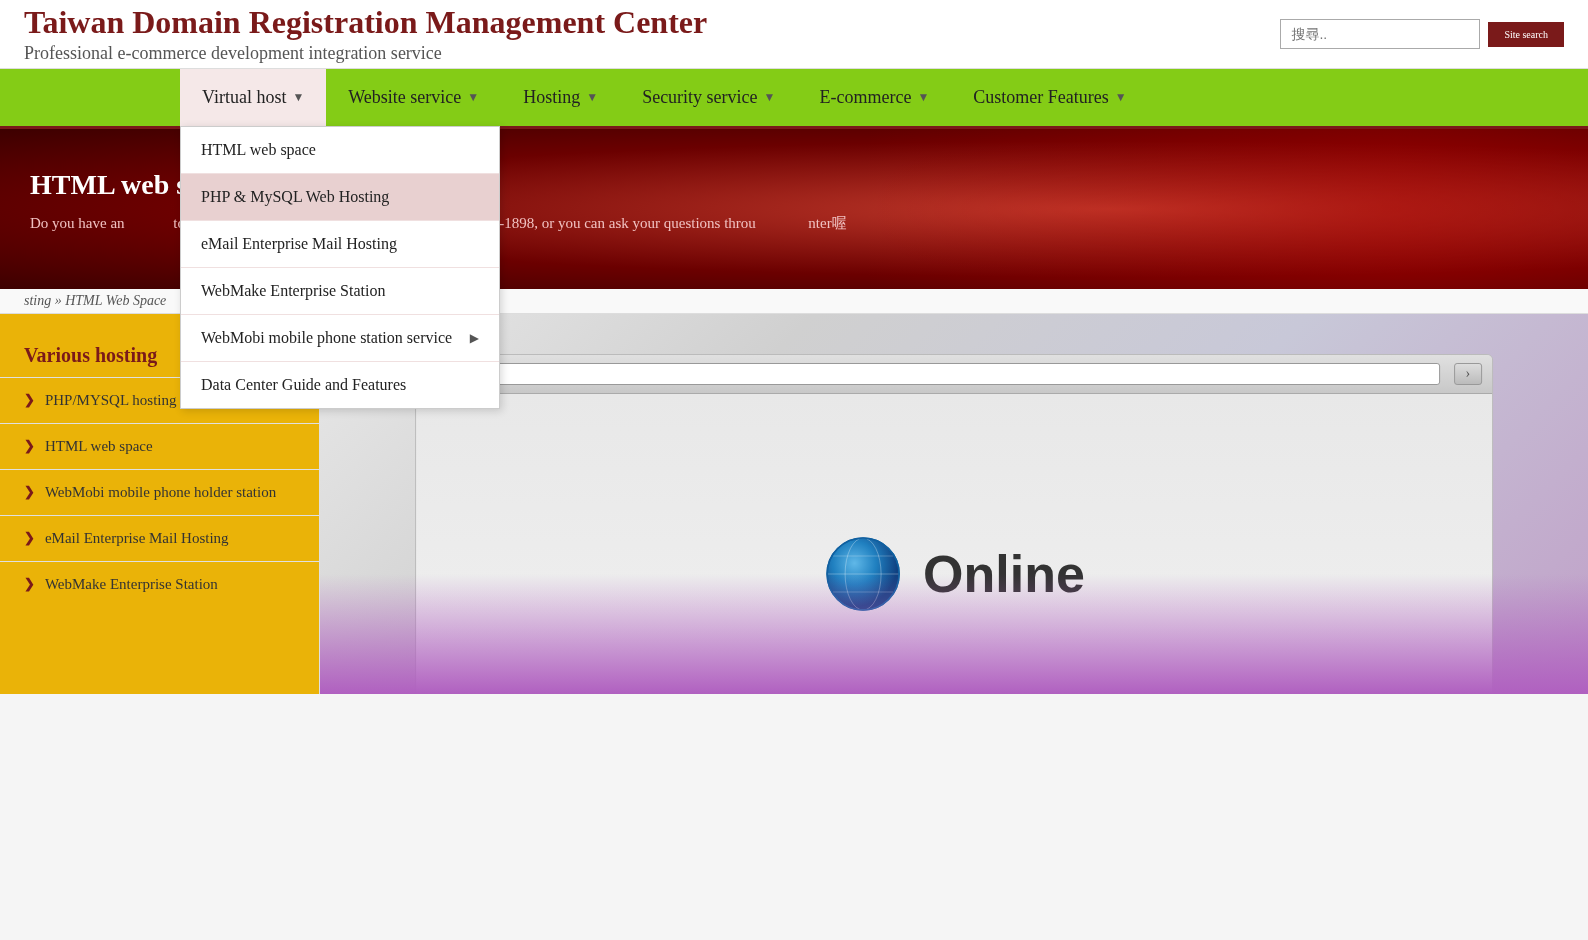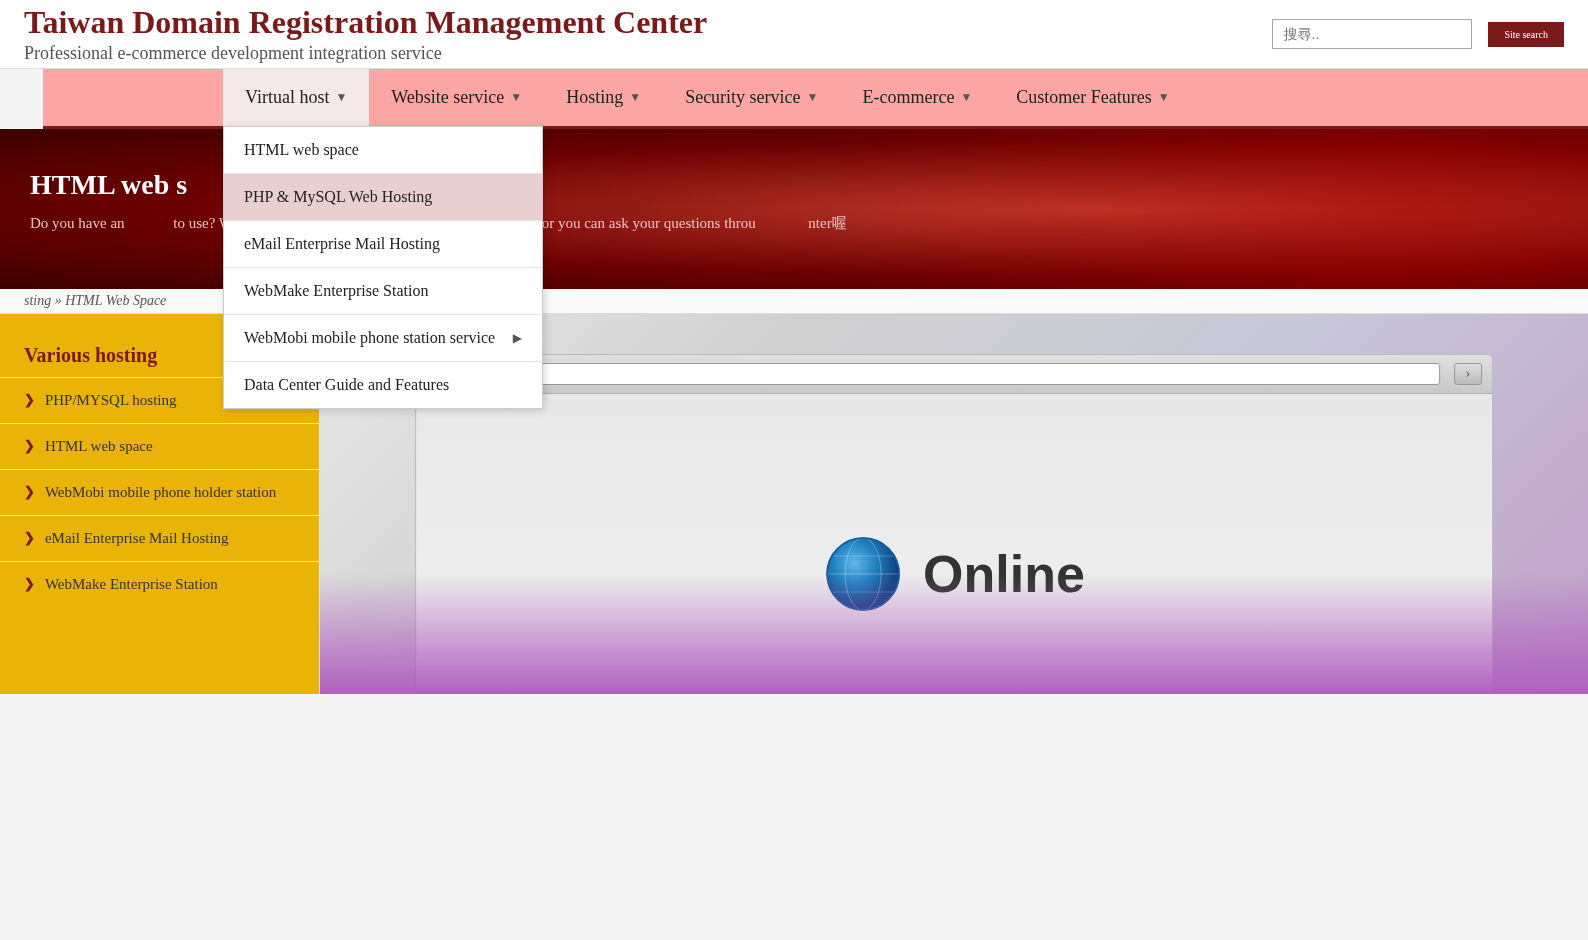--- a/index.html
+++ b/index.html
@@ -22,21 +22,21 @@
       font-family: Georgia, serif;
     }
     .site-subtitle {
       font-size: 18px;
       color: #555;
       margin-top: 2px;
     }
     .search-area {
       display: flex;
       align-items: center;
-      gap: 16px;
+      gap: 8px;
     }
     .search-input {
       border: 1px solid #aaa;
       padding: 6px 10px;
       font-size: 14px;
       width: 200px;
       outline: none;
       color: #999;
     }
     .search-button {
@@ -44,25 +44,24 @@
       color: #fff;
       border: none;
       padding: 7px 16px;
       font-size: 10px;
       cursor: pointer;
       font-family: Georgia, serif;
     }
 
     
     .navbar {
-      background: #fca5a5;
+      background: #84cc16;
       border-bottom: 3px solid #7a1a1a;
       position: relative;
       z-index: 100;
-      margin-left: 43px;
     }
     .navbar-inner {
       display: flex;
       padding: 0 0;
       margin-left: 180px;
     }
     .nav-item {
       position: relative;
     }
     .nav-link {

